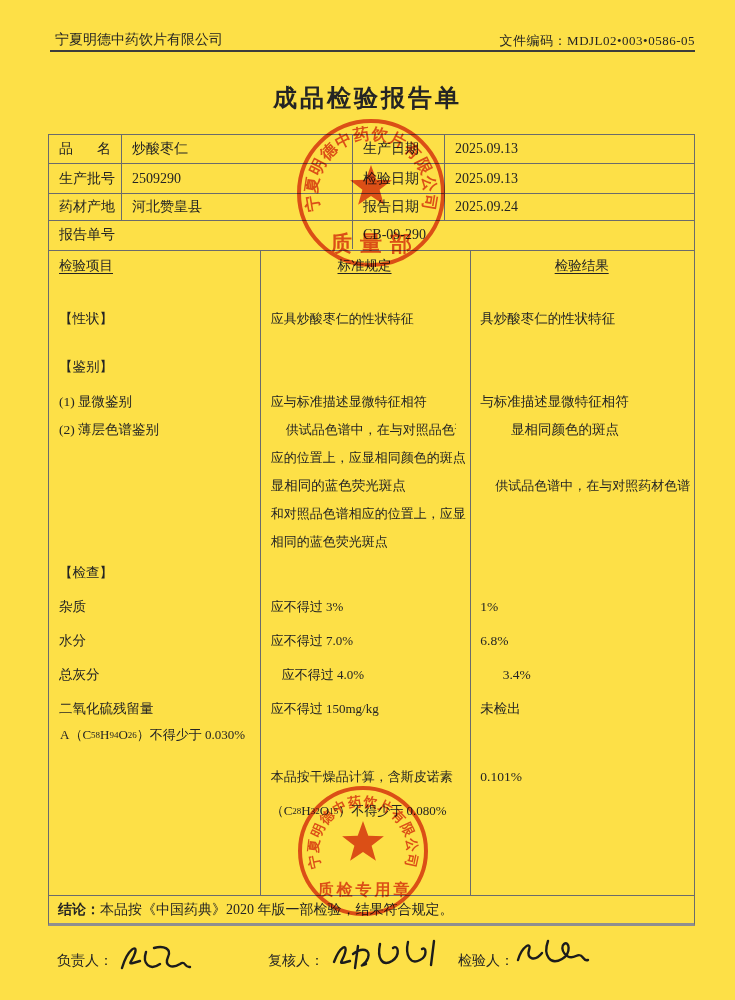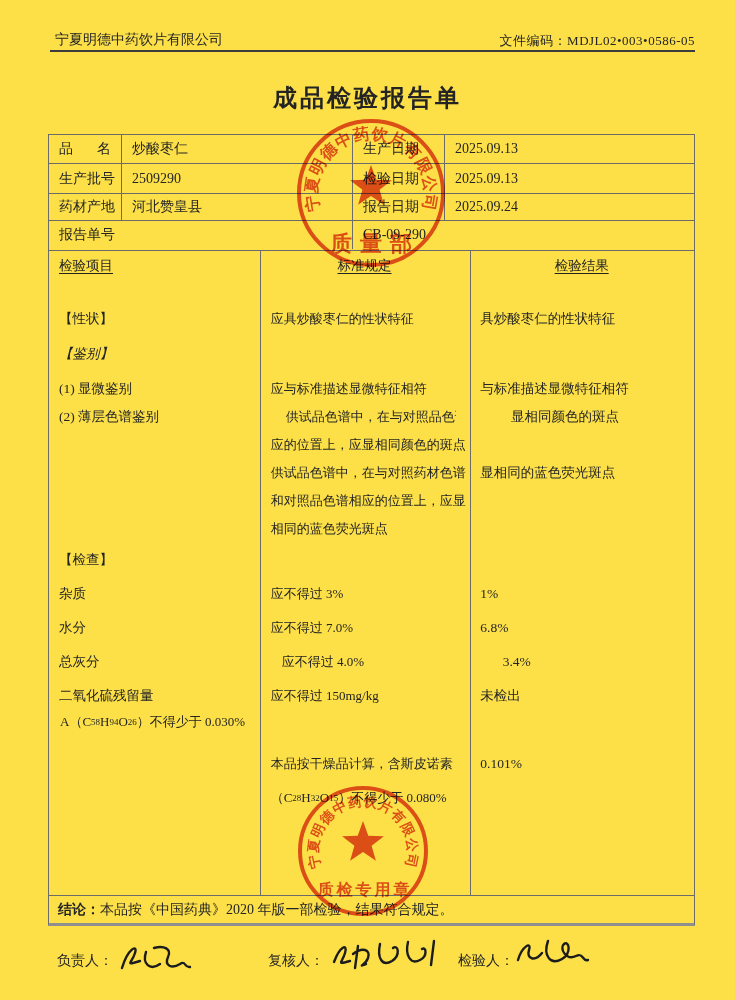--- a/index.html
+++ b/index.html
@@ -119,21 +119,21 @@
       <div class="h1"><span>检验项目</span></div>
       <div class="h2"><span>标准规定</span></div>
       <div class="h3"><span>检验结果</span></div>
     </div>
     <div class="insp-body">
         <div class="insp-row" style="height: 28px; margin-top: 24px;">
           <div class="insp-cell c1">【性状】</div>
           <div class="insp-cell c2">应具炒酸枣仁的性状特征</div>
           <div class="insp-cell c3">具炒酸枣仁的性状特征</div>
         </div>
-        <div class="insp-row" style="height: 28px; margin-top: 7px; font-style: italic;">
+        <div class="insp-row" style="height: 28px; margin-top: 20px;">
           <div class="insp-cell c1">【鉴别】</div>
           <div class="insp-cell c2"></div>
           <div class="insp-cell c3"></div>
         </div>
         <div class="insp-row" style="height: 28px; margin-top: 7px;">
           <div class="insp-cell c1">(1) 显微鉴别</div>
           <div class="insp-cell c2">应与标准描述显微特征相符</div>
           <div class="insp-cell c3">与标准描述显微特征相符</div>
         </div>
         <div class="insp-row" style="height: 28px; gap: 44px;">
@@ -141,22 +141,22 @@
           <div class="insp-cell c2">供试品色谱中，在与对照品色谱相</div>
           <div class="insp-cell c3">显相同颜色的斑点</div>
         </div>
         <div class="insp-row" style="height: 28px;">
           <div class="insp-cell c1"></div>
           <div class="insp-cell c2">应的位置上，应显相同颜色的斑点</div>
           <div class="insp-cell c3"></div>
         </div>
         <div class="insp-row" style="height: 28px;">
           <div class="insp-cell c1"></div>
+          <div class="insp-cell c3">显相同的蓝色荧光斑点</div>
           <div class="insp-cell c2">供试品色谱中，在与对照药材色谱</div>
-          <div class="insp-cell c3">显相同的蓝色荧光斑点</div>
         </div>
         <div class="insp-row" style="height: 28px;">
           <div class="insp-cell c1"></div>
           <div class="insp-cell c2">和对照品色谱相应的位置上，应显</div>
           <div class="insp-cell c3"></div>
         </div>
         <div class="insp-row" style="height: 28px;">
           <div class="insp-cell c1"></div>
           <div class="insp-cell c2">相同的蓝色荧光斑点</div>
           <div class="insp-cell c3"></div>

